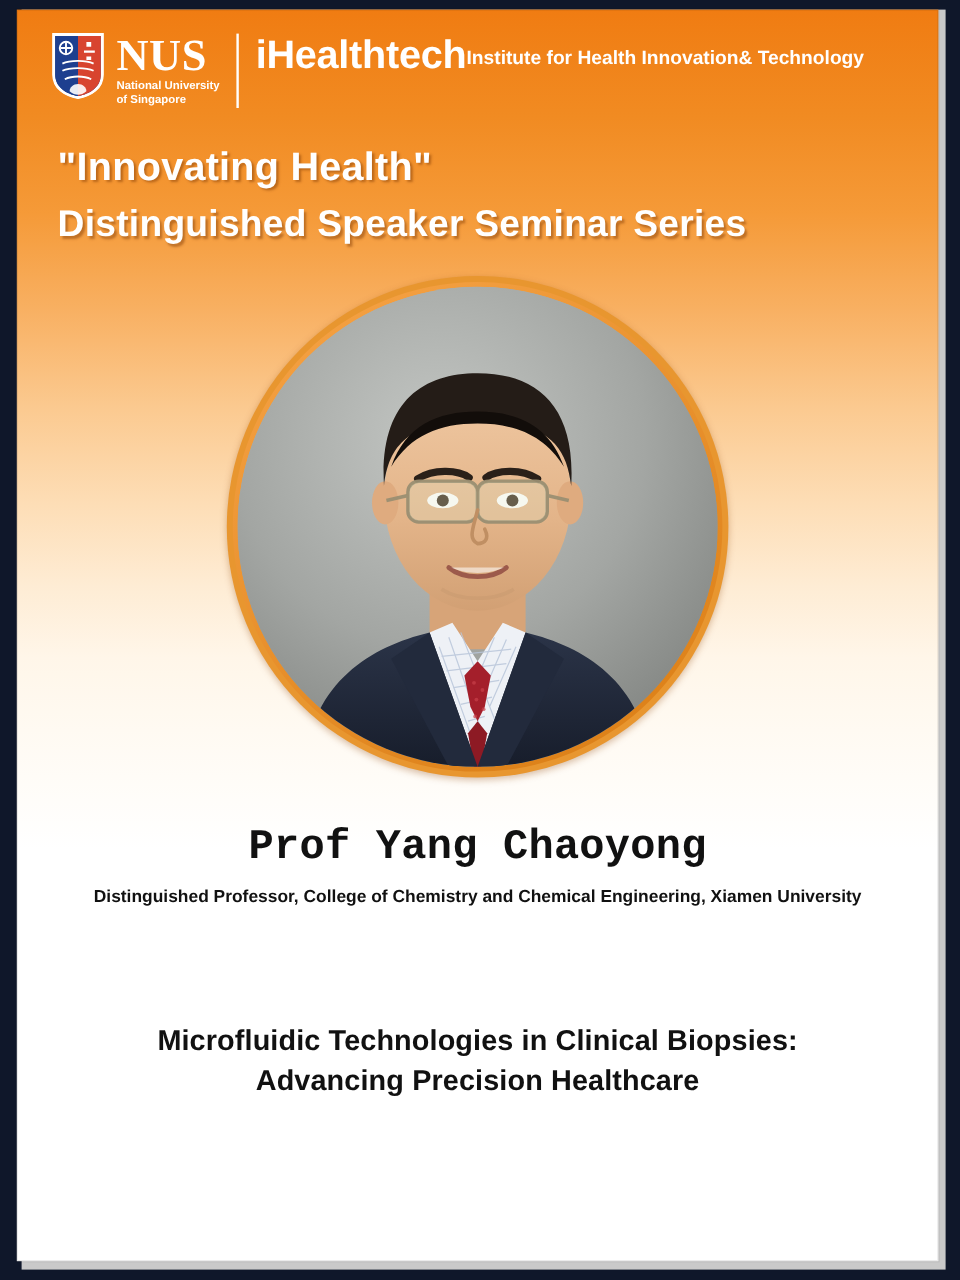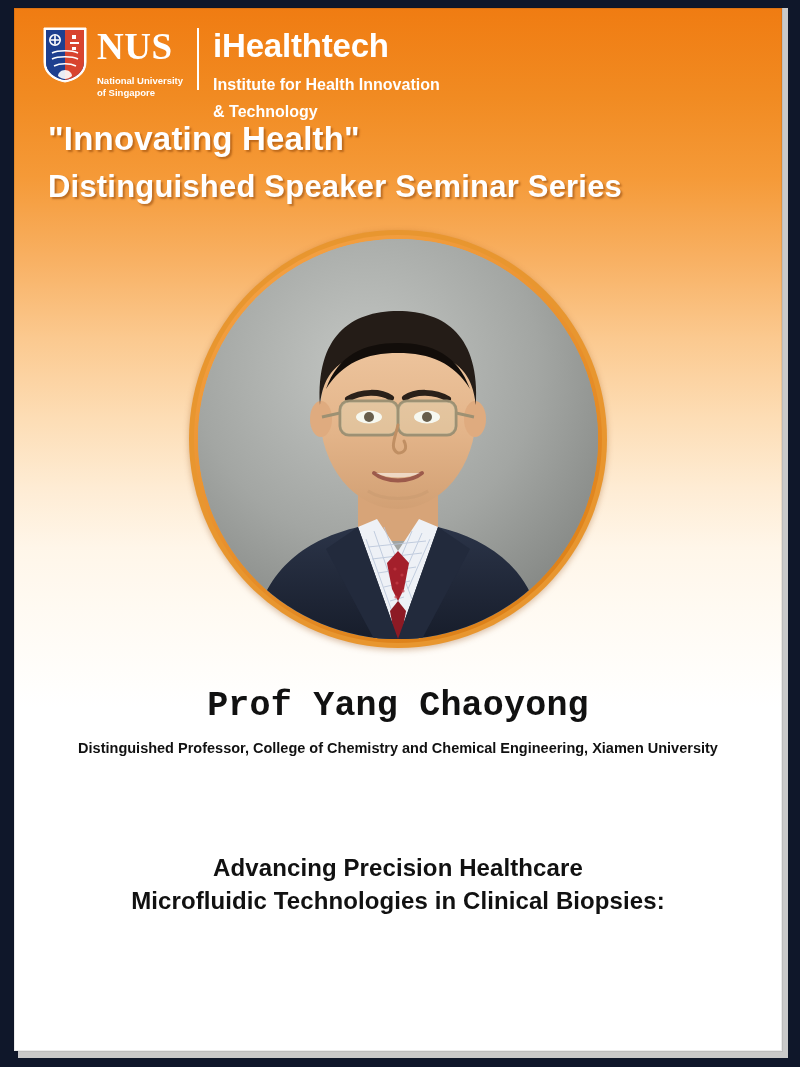--- a/index.html
+++ b/index.html
@@ -86,39 +86,39 @@
     font-size: 37px;
     line-height: 37px;
     color: #ffffff;
     letter-spacing: 0.5px;
   }
   .nus-sub1 {
     font-size: 9.5px;
     font-weight: bold;
     color: #ffffff;
     line-height: 12px;
-    margin-top: 10px;
+    margin-top: 1px;
     text-align: right;
   }
   .nus-sub2 {
     font-size: 9.5px;
     font-weight: bold;
     color: #ffffff;
     line-height: 12px;
   }
   .divider-bar {
     width: 2px;
     align-self: stretch;
     background: #ffffff;
     margin: 2px 14px 0 14px;
     height: 62px;
   }
   .ihealth-block {
     display: flex;
-    flex-direction: column;
+    flex-direction: row;
     padding-top: 2px;
   }
   .ihealth-word {
     font-size: 33px;
     font-weight: bold;
     color: #ffffff;
     line-height: 36px;
     letter-spacing: -0.2px;
   }
   .ihealth-sub {
@@ -354,18 +354,18 @@
       </div>
     </div>
 
     <div class="speaker-name">Prof Yang Chaoyong</div>
 
     <div class="speaker-aff">
       <div class="aff-line">Distinguished Professor, College of Chemistry and Chemical Engineering, Xiamen University</div>
     </div>
 
     <div class="talk-title">
+      <div class="talk-line">Microfluidic Technologies in Clinical Biopsies:</div>
       <div class="talk-line">Advancing Precision Healthcare</div>
-      <div class="talk-line">Microfluidic Technologies in Clinical Biopsies:</div>
     </div>
 
   </div>
 </div>
 
 </body></html>

